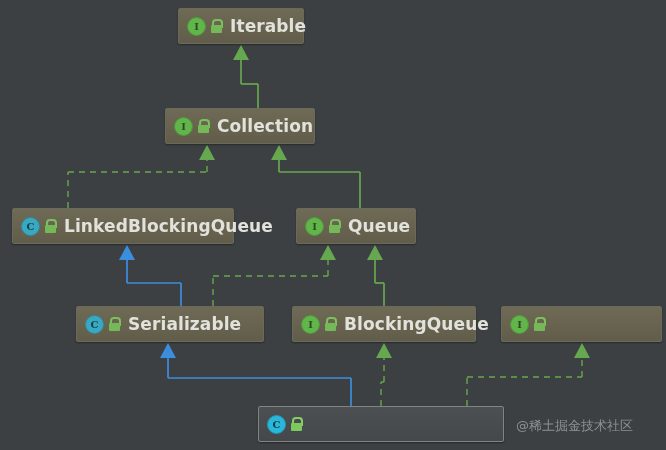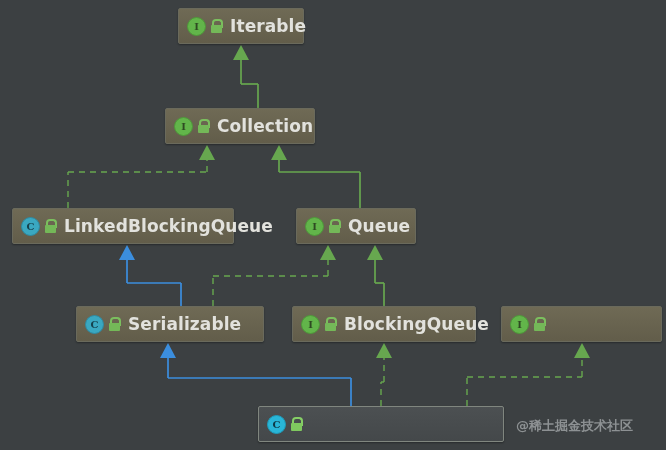--- a/index.html
+++ b/index.html
@@ -236,15 +236,15 @@
       </div>
       <div class="node selected" style="left: 258px; top: 406px; width: 246px;">
         <span class="icon-type cls">C</span>
         <span class="icon-lock">
           <span class="shackle"></span>
           <span class="body"></span>
         </span>
       </div>
     </div>
 
-  <div class="watermark" style="left: 516px; top: 417px; font-weight: bold;">@稀土掘金技术社区</div>
+  <div class="watermark" style="left: 516px; top: 417px;">@稀土掘金技术社区</div>
 
 </div>
 
 </body></html>

